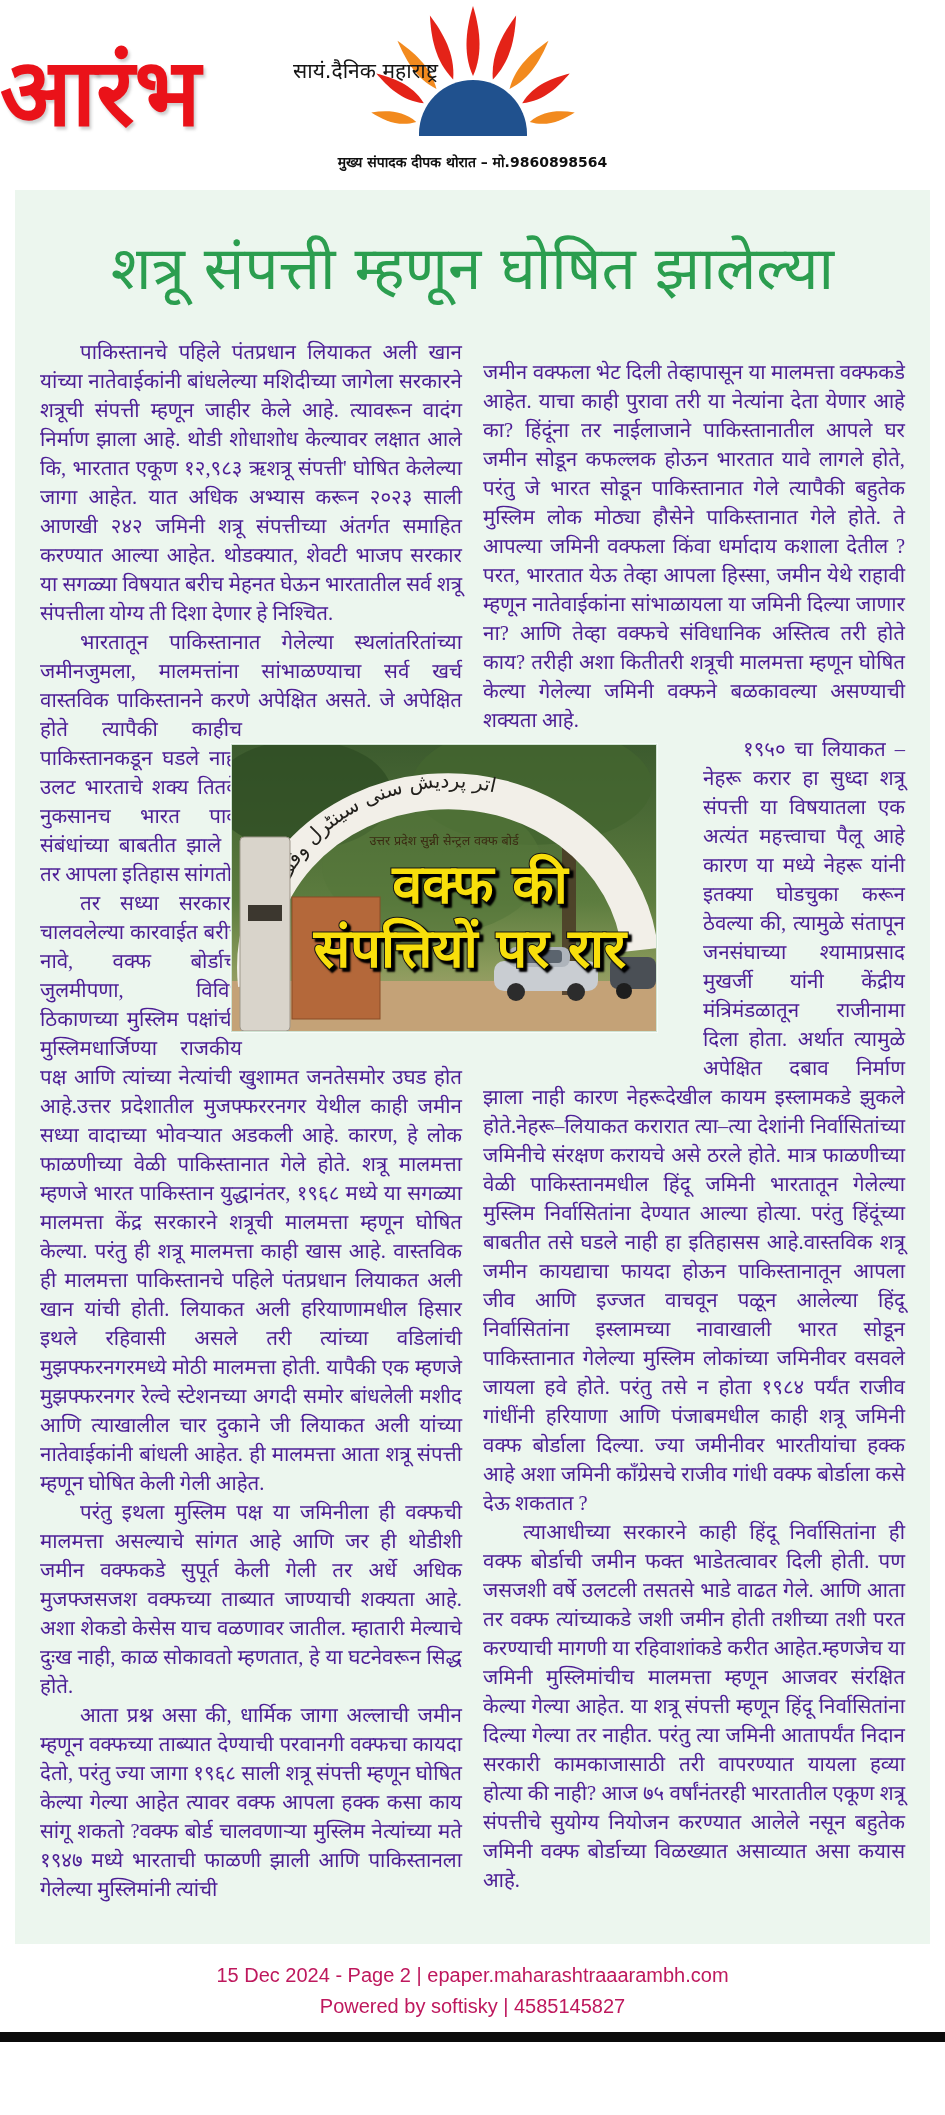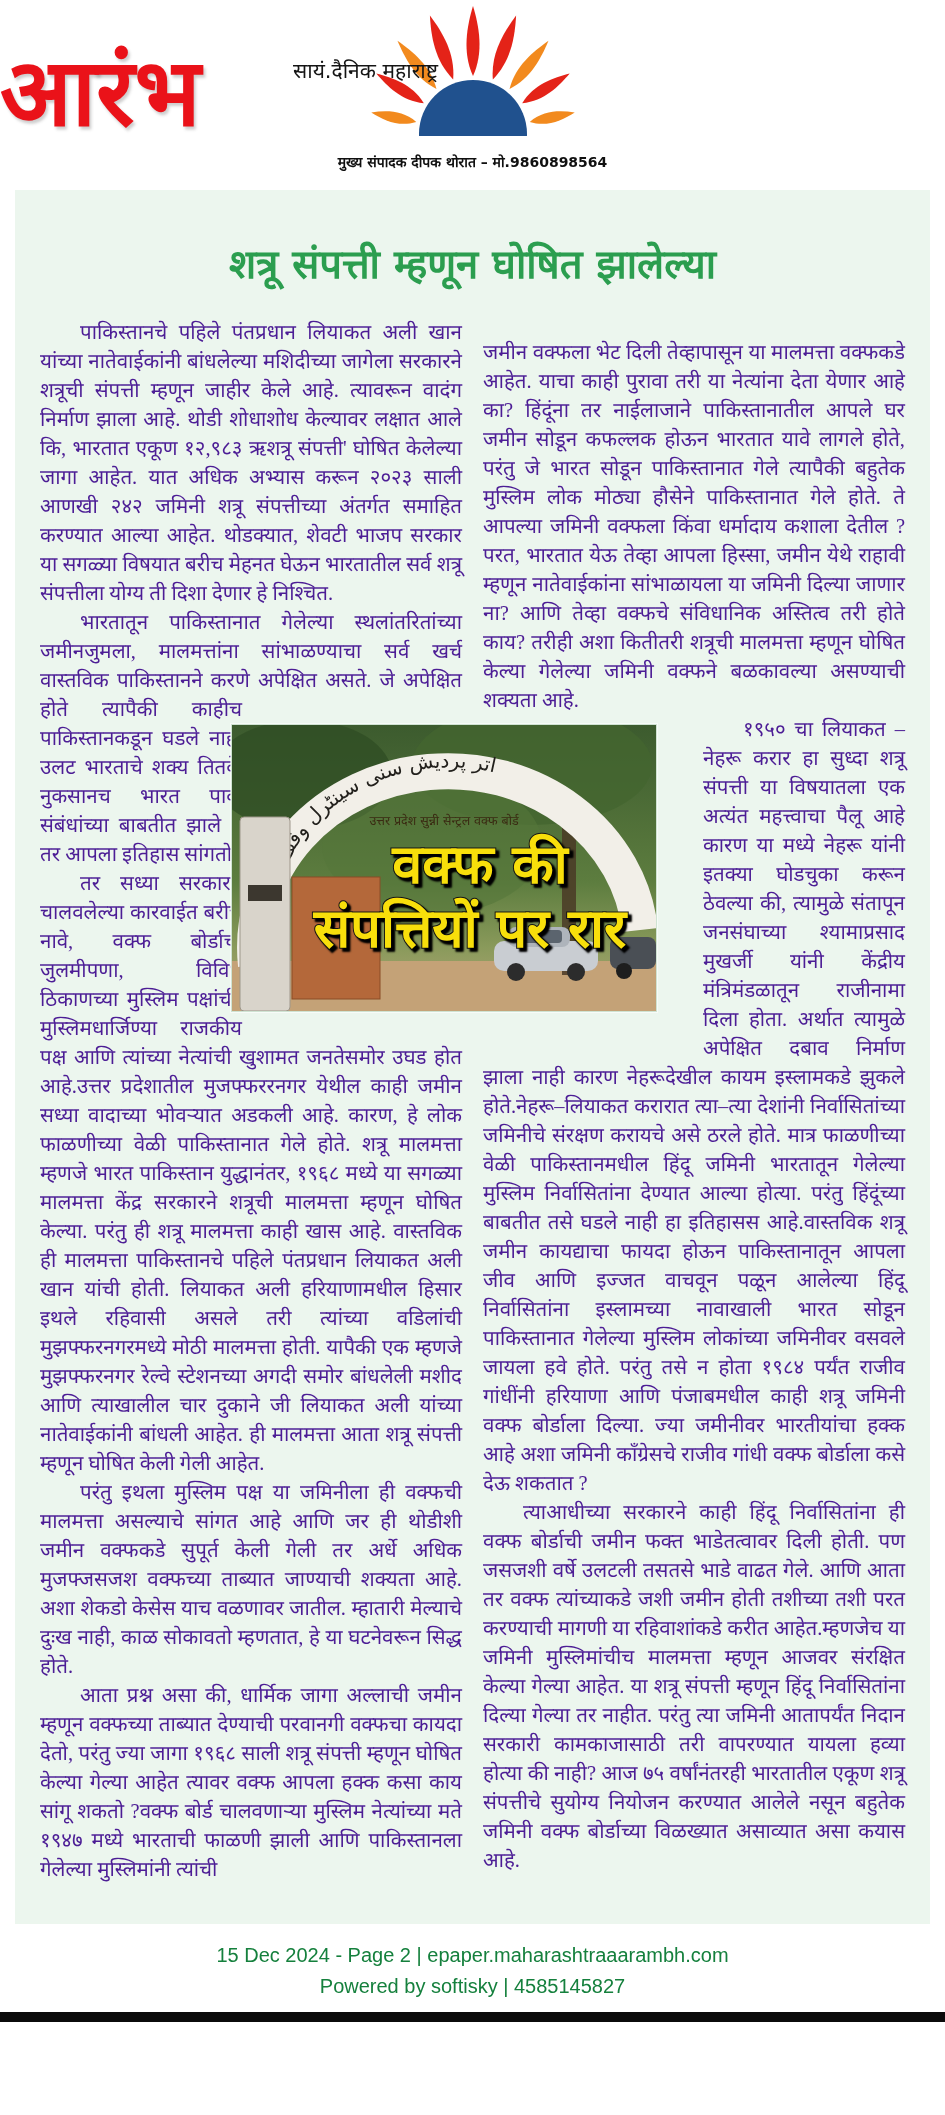--- a/index.html
+++ b/index.html
@@ -12,40 +12,40 @@
   .tagline{position:absolute;left:293px;top:56px;font-size:21px;font-weight:normal;
            font-family:"DejaVu Sans",sans-serif;color:#141414;}
   .logo{position:absolute;left:0;top:34px;width:100%;text-align:left;
         font-family:Liberation Sans, sans-serif;font-weight:800;font-size:94px;line-height:1.25;
         color:#ea1219;text-shadow:2px 3px 3px rgba(60,60,60,.25);}
   .editor-line{position:absolute;left:0;top:152px;width:100%;text-align:center;
         font-family:"DejaVu Sans",sans-serif;font-weight:bold;font-size:14px;color:#101010;}
 
   
   .panel{margin:0 15px;background:#ecf6ee;padding:30px 0 40px 0;}
-  .headline{margin:12px;padding:0 20px;text-align:center;color:#2b9e4f;
-        font-family:"DejaVu Sans",sans-serif;font-weight:700;font-size:40px;line-height:1.6;}
+  .headline{margin:0;padding:0 20px;text-align:center;color:#2b9e4f;
+        font-family:"DejaVu Sans",sans-serif;font-weight:400;font-size:60px;line-height:1.6;}
 
   
   .article{position:relative;margin-top:22px;padding:0 25px;display:flex;gap:21px;}
   .col{width:422px;font-size:20.5px;line-height:29px;text-align:justify;color:#4c1d95;}
   .col p{margin:0;text-indent:40px;}
   .col p.noindent{text-indent:0;margin-top:20px;}
   .sp-r{float:right;width:208px;height:322px;margin:4px 0 4px 12px;}
   .sp-l{float:left;width:206px;height:322px;margin:4px 14px 4px 0;}
 
   
   .photo{position:absolute;left:216px;top:406px;width:424px;height:286px;z-index:2;
          border:1px solid #cfe3d2;box-shadow:0 0 0 1px rgba(255,255,255,.6);}
   .photo svg{display:block;width:100%;height:100%;}
 
   
   .footer{background:#fff;text-align:center;padding:16px 0 10px 0;
           font-family:"Liberation Sans","DejaVu Sans",sans-serif;font-size:20px;
-          line-height:31px;color:#15803d;}
+          line-height:31px;color:#be185d;}
   .bottom-bar{height:10px;background:#0b0b0b;width:100%;}
 </style>
 </head>
 <body>
 
 <div class="page">
 
   <header class="masthead">
     <svg class="sun" viewBox="0 0 264 132" aria-hidden="true">
       <g transform="translate(132,130)">

